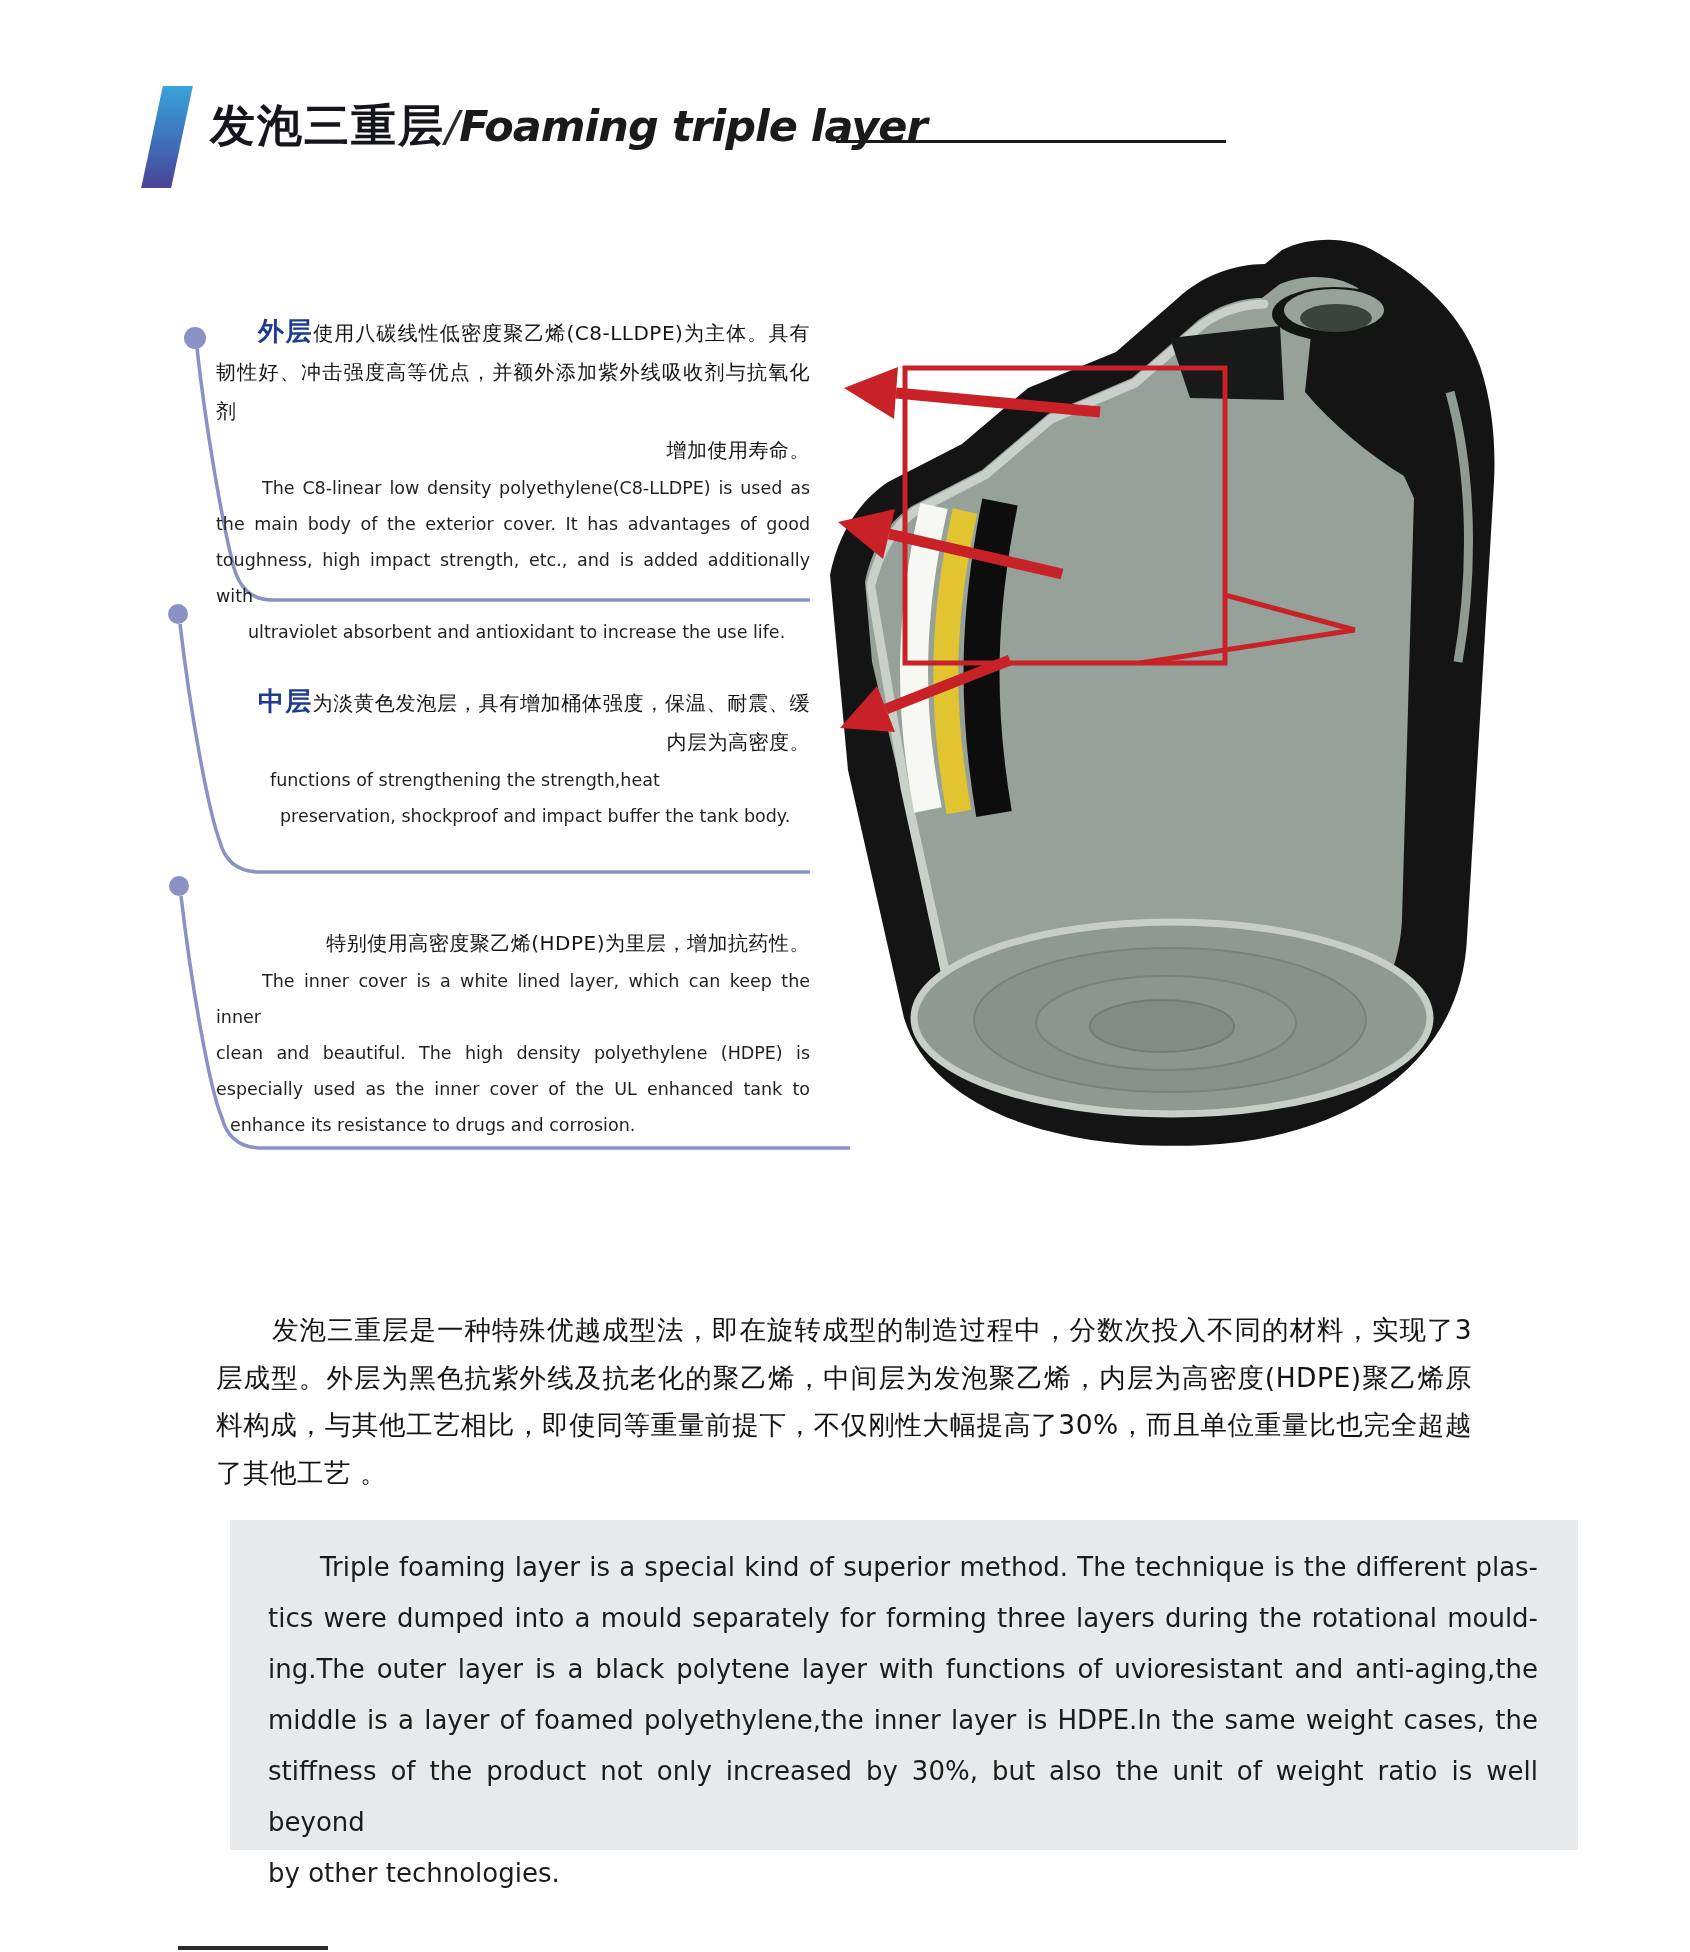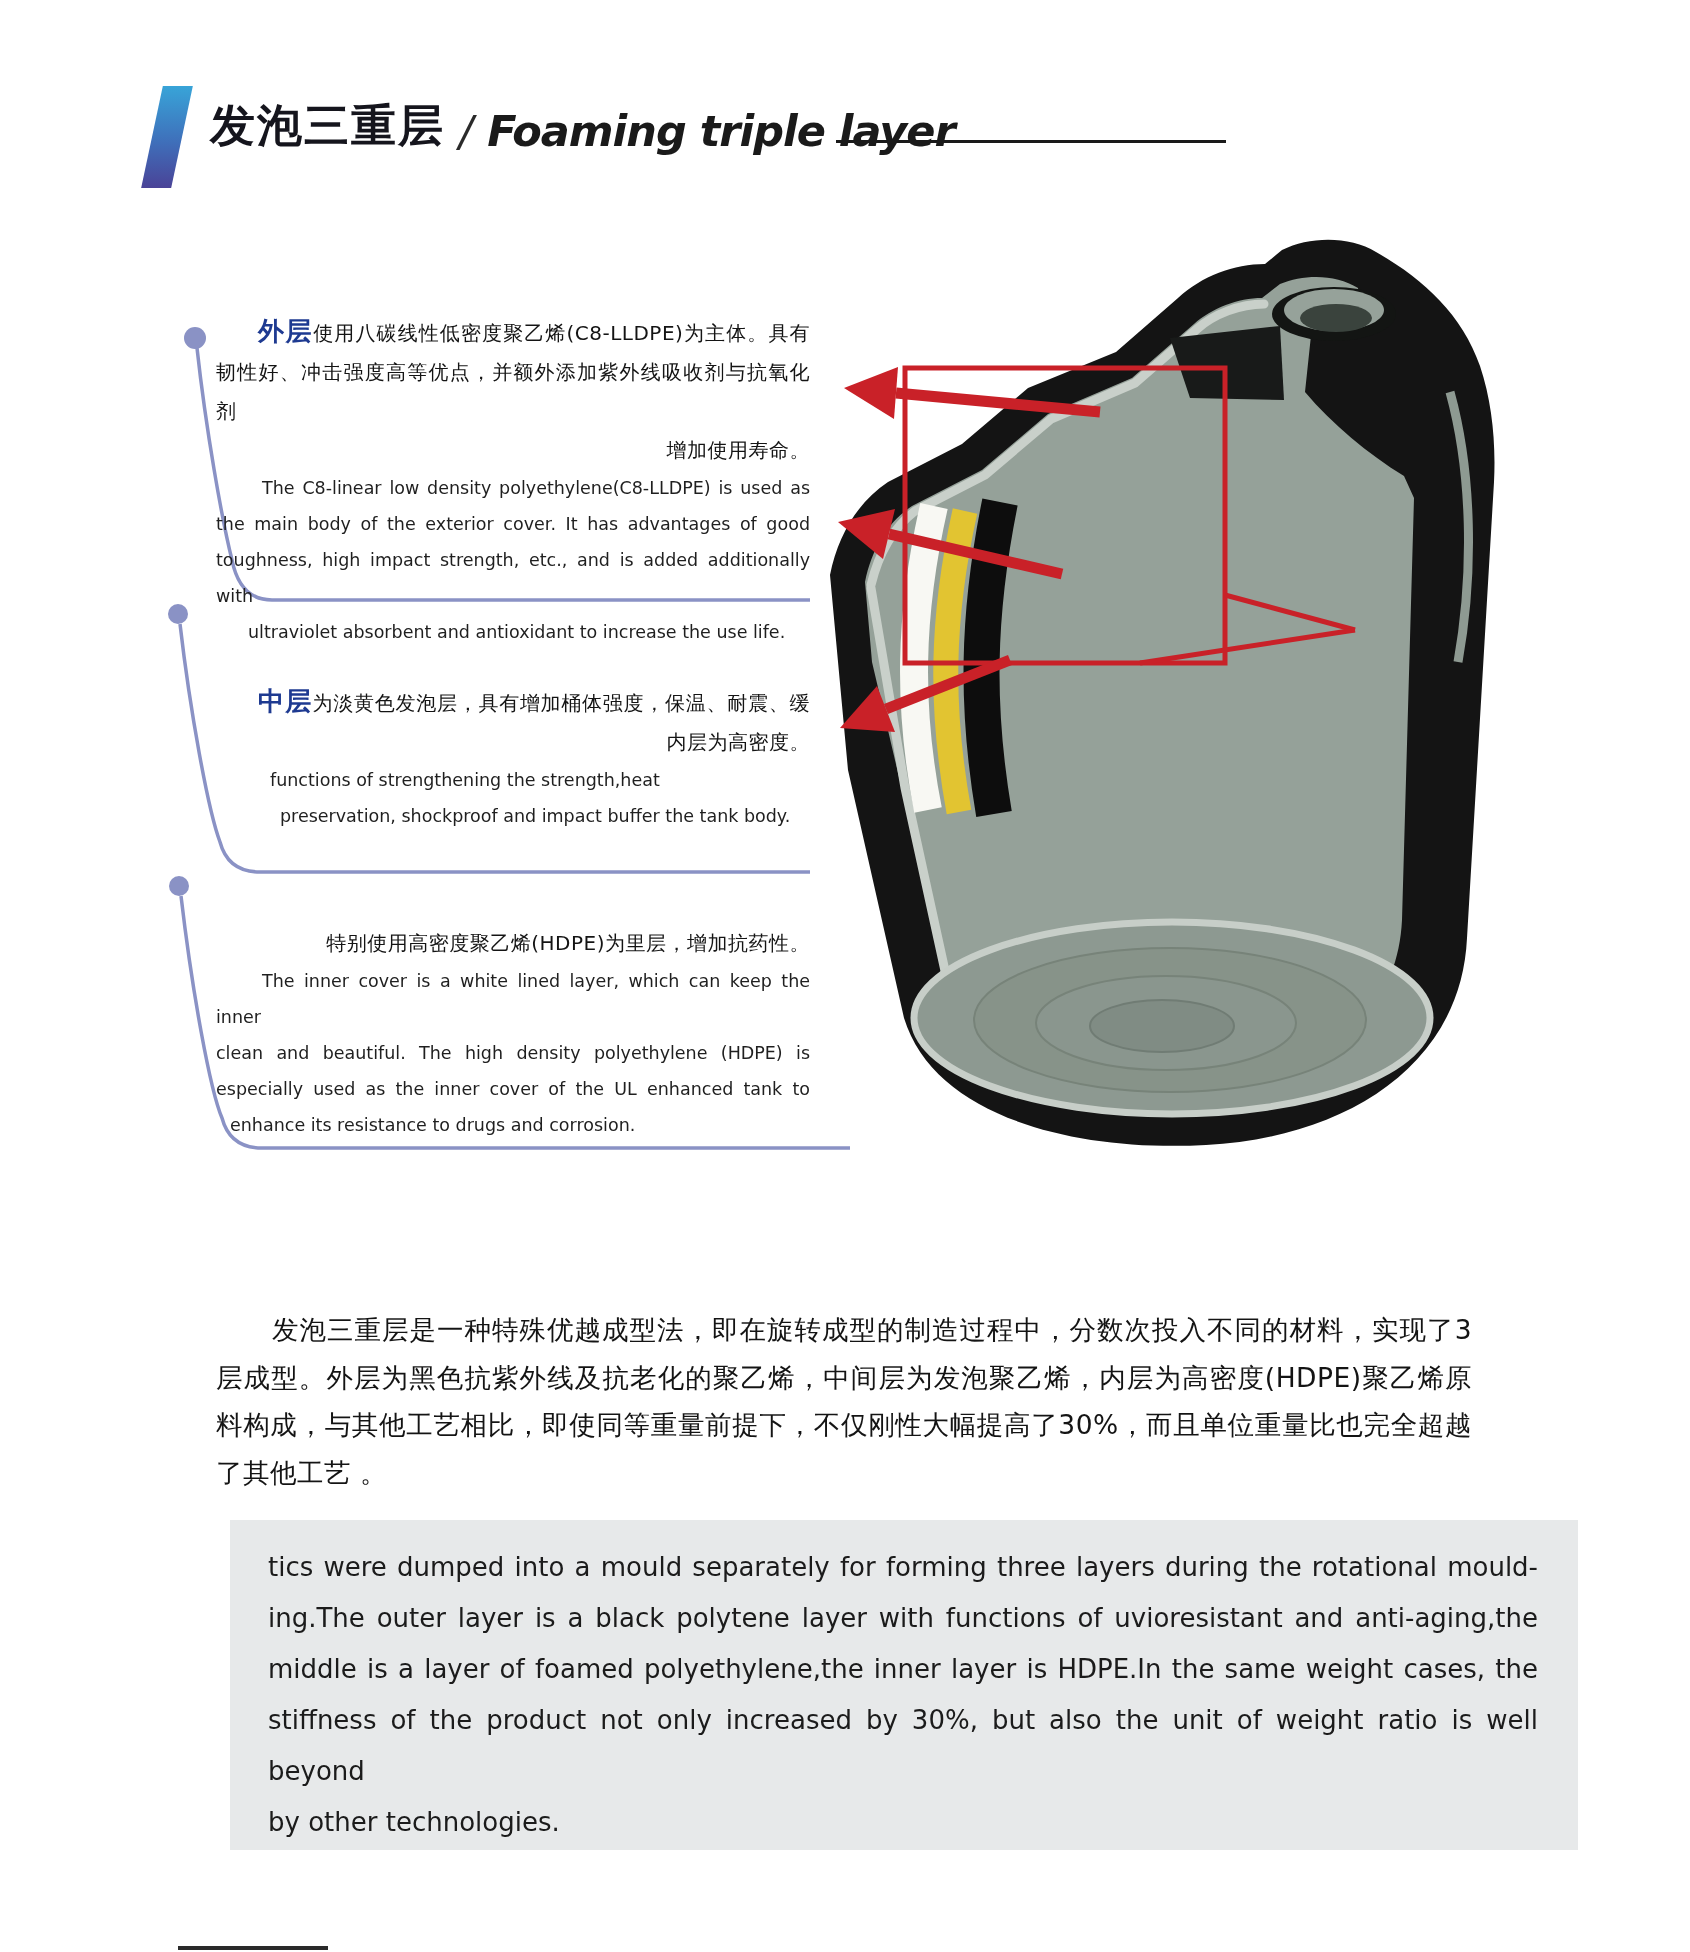--- a/index.html
+++ b/index.html
@@ -6,21 +6,21 @@
   #page{
     position:relative; width:1690px; height:1952px; background:#ffffff; overflow:hidden;
     font-family:"DejaVu Sans","Liberation Sans",sans-serif; color:#1c1c1c;
   }
   
   #accent-bar{
     position:absolute; left:152px; top:86px; width:30px; height:102px;
     transform:skewX(-12deg);
     background:linear-gradient(180deg,#38a4d8 0%,#3f6fba 55%,#4a4397 100%);
   }
-  #title-row{position:absolute; left:210px; top:96px; display:flex; align-items:flex-end; gap:14px; white-space:nowrap;}
+  #title-row{position:absolute; left:210px; top:96px; display:flex; align-items:center; white-space:nowrap;}
   .title-zh{font-size:45px; font-weight:bold; color:#15151d; letter-spacing:2px;}
   .title-sep{font-size:42px; font-weight:400; color:#2a2a2a; font-style:italic;}
   .title-en{font-size:43px; font-style:italic; font-weight:600; color:#1a1a1a; letter-spacing:-1px;}
   #header-rule{position:absolute; left:836px; top:140px; width:390px; height:3px; background:#1a1a1a;}
 
   
   .block{position:absolute; left:216px; width:594px;}
   .zh-line{font-size:20px; line-height:39px; color:#141414; text-align:justify; text-align-last:justify; letter-spacing:0.5px;}
   .zh-line.no-just{text-align:right; text-align-last:auto;}
   .zh-head{font-size:26px; font-weight:bold; color:#1e3a91; letter-spacing:1px;}
@@ -157,20 +157,21 @@
   </svg>
 
   <div id="para-zh">
     <div class="pzh-line pzh-indent">发泡三重层是一种特殊优越成型法，即在旋转成型的制造过程中，分数次投入不同的材料，实现了3</div>
     <div class="pzh-line">层成型。外层为黑色抗紫外线及抗老化的聚乙烯，中间层为发泡聚乙烯，内层为高密度(HDPE)聚乙烯原</div>
     <div class="pzh-line">料构成，与其他工艺相比，即使同等重量前提下，不仅刚性大幅提高了30%，而且单位重量比也完全超越</div>
     <div class="pzh-line no-just">了其他工艺 。</div>
   </div>
 
   <div id="gray-box">
+    <div class="gb-line gb-indent">Triple foaming layer is a special kind of superior method. The technique is the different plas-</div>
     <div class="gb-line">tics were dumped into a mould separately for forming three layers during the rotational mould-</div>
     <div class="gb-line">ing.The outer layer is a black polytene layer with functions of uvioresistant and anti-aging,the</div>
     <div class="gb-line">middle is a layer of foamed polyethylene,the inner layer is HDPE.In the same weight cases, the</div>
     <div class="gb-line">stiffness of the product not only increased by 30%, but also the unit of weight ratio is well beyond</div>
     <div class="gb-line no-just">by other technologies.</div>
   </div>
 
   <div id="footer-mark"></div>
 
 </div>

